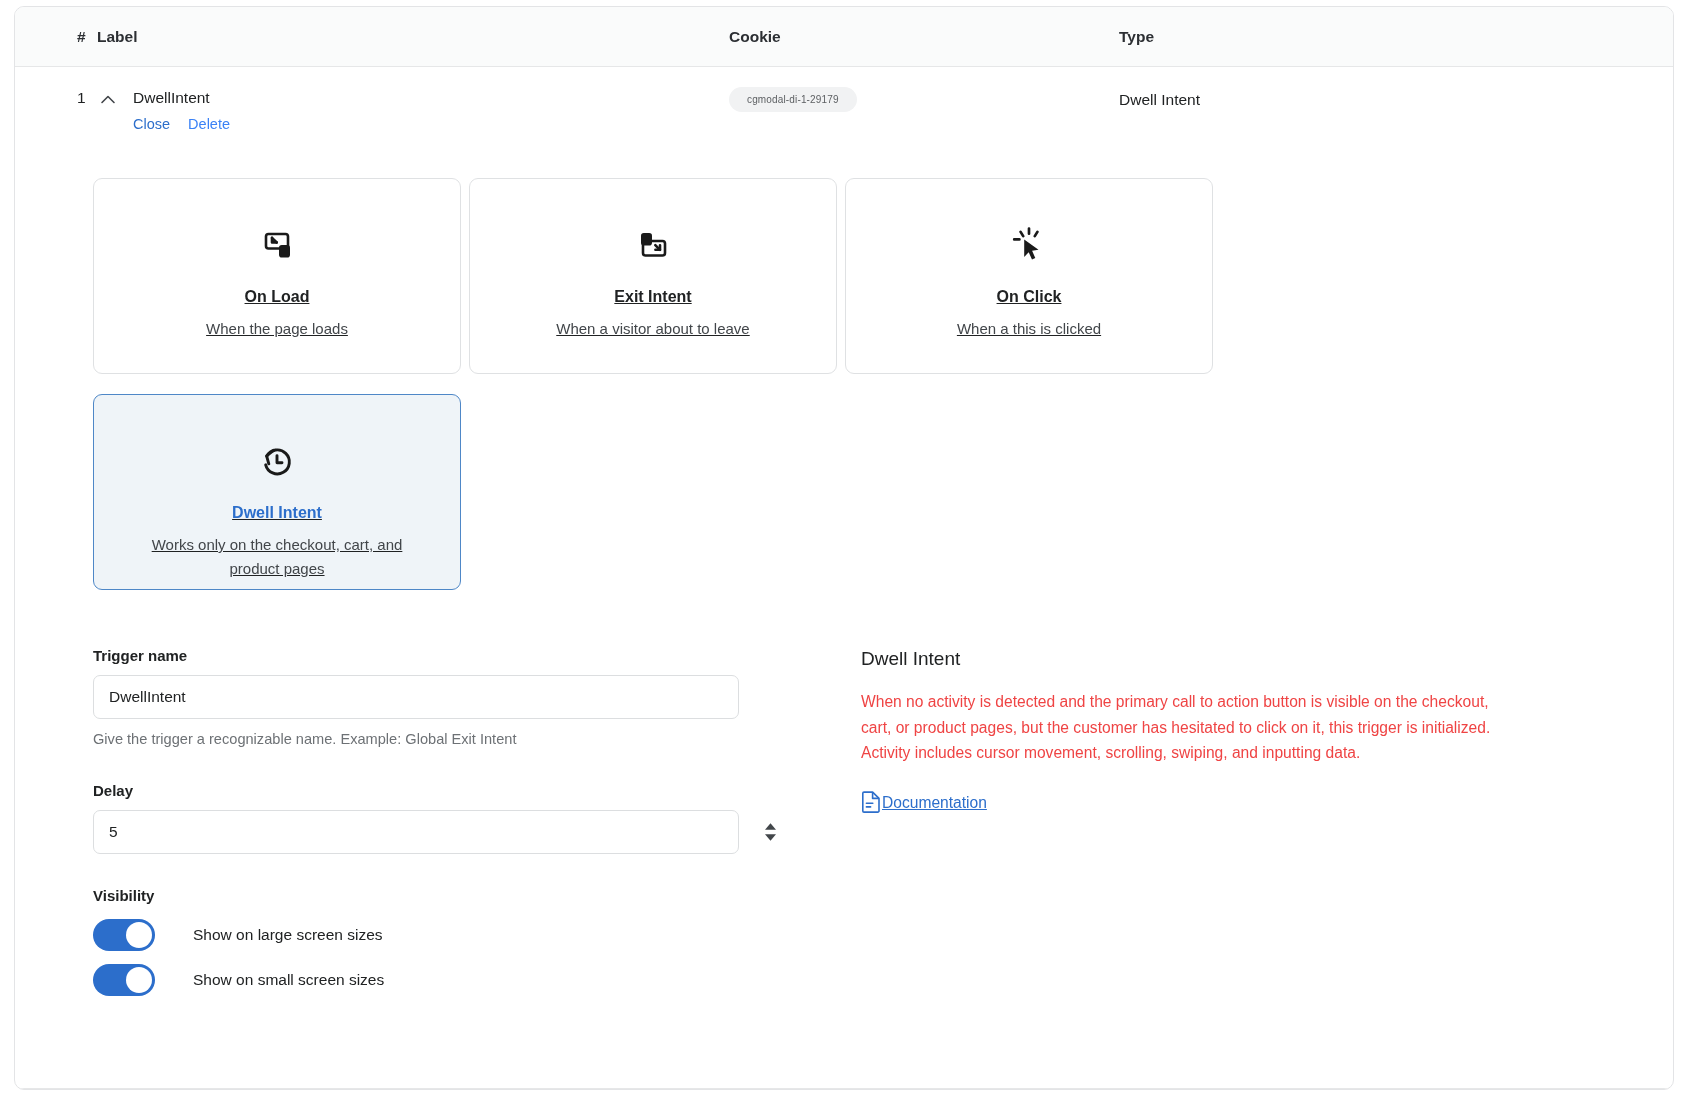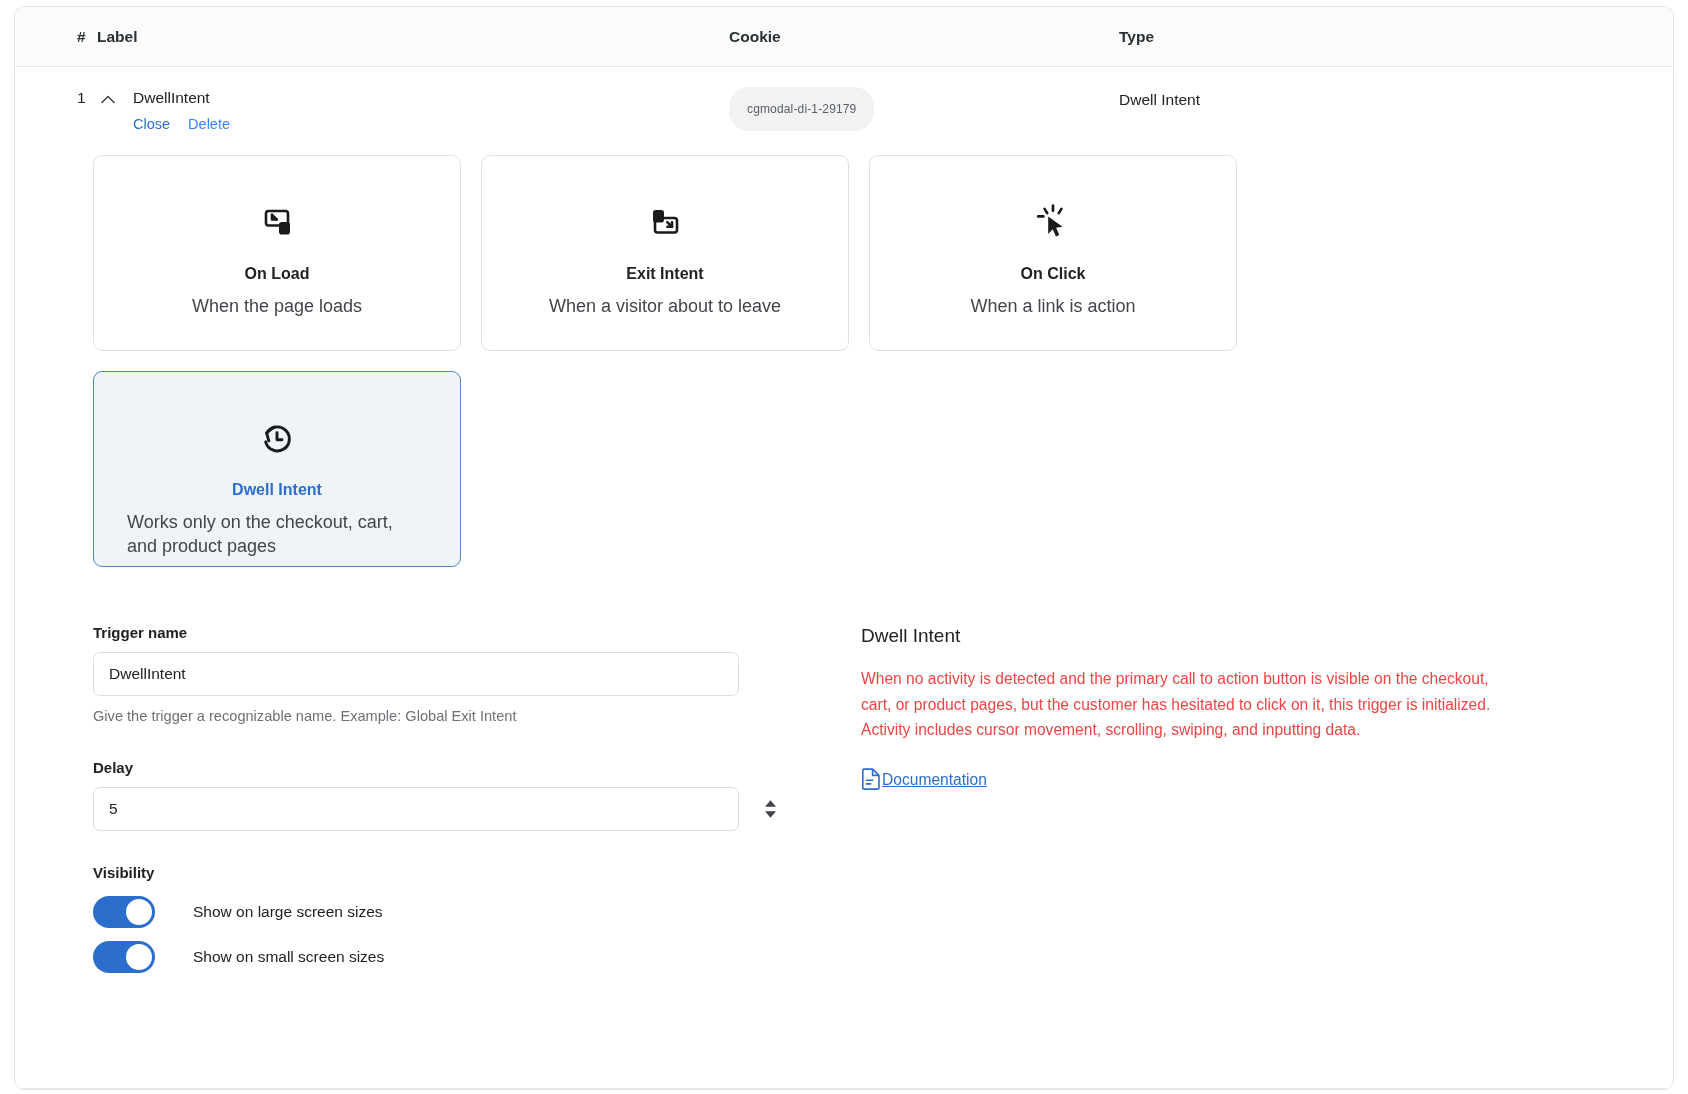--- a/index.html
+++ b/index.html
@@ -66,37 +66,38 @@
     margin-top: 5px; font-size: 14.5px; line-height: 20px;
   }
   .link-close  { color: #2c6ecb; cursor: pointer; }
   .link-delete { color: #3b82f6; margin-left: 14px; cursor: pointer; }
 
   .td-cookie { width: 390px; padding-top: 0px; }
   .cookie-pill {
     display: inline-block;
     background: #f1f2f3;
     border-radius: 20px;
-    padding: 15px 18px;
-    font-size: 12px;
+    padding: 7px 18px;
+    font-size: 10px;
     color: #5c5f62;
     letter-spacing: .15px;
   }
   .td-type {
     flex: 1; font-size: 15.5px; color: #202223;
     padding-top: 4px;
   }
 
   
   .grid {
-    margin: 21px 0 0 78px;
+    margin: 44px 0 0 78px;
     display: grid;
     grid-template-columns: 368px 368px 368px;
-    gap: 20px 20px;
+    gap: 20px 8px;
     width: 1160px;
+    text-decoration: underline;
   }
   .tile {
     border: 1px solid #dfe1e3;
     border-radius: 9px;
     background: #ffffff;
     height: 196px;
     display: flex;
     flex-direction: column;
     align-items: center;
     justify-content: flex-start;
@@ -111,22 +112,22 @@
     height: 46px;
     display: flex; align-items: center; justify-content: center;
     margin-bottom: 18px;
   }
   .tile-title {
     font-size: 16px; font-weight: 700; color: #202223;
     line-height: 20px; margin-bottom: 10px;
   }
   .tile.selected .tile-title { color: #2c6ecb; font-weight: 700; }
   .tile-sub {
-    font-size: 18px; color: #42464a; line-height: 24px;
-    max-width: 300px;
+    font-size: 15px; color: #42464a; line-height: 24px;
+    text-align: center; max-width: 300px;
   }
 
   
   .split {
     display: flex;
     margin: 56px 0 0 0;
     padding-left: 78px;
     padding-right: 60px;
   }
   .left-col  { width: 700px; }
@@ -279,21 +280,21 @@
 
 
     <div class="tile">
       <div class="tile-icon">
         <svg width="46" height="46" viewBox="0 0 46 46" fill="none">
           <path d="M23 5.5v5.2M14.6 8.9l2.6 4.2M31.4 8.9l-2.6 4.2M8.2 16.4h5.2" stroke="#1a1a1a" stroke-width="2.7" stroke-linecap="round"></path>
           <path d="M18.2 16.6l14.3 10.1-6.4 1.1 3.2 7.2-3.3 1.5-3.3-7.2-4.5 4.6V16.6z" fill="#1a1a1a"></path>
         </svg>
       </div>
       <div class="tile-title">On Click</div>
-      <div class="tile-sub">When a link is action</div>
+      <div class="tile-sub">When a this is clicked</div>
     </div>
 
     <div class="tile selected">
       <div class="tile-icon">
         <svg width="46" height="46" viewBox="0 0 46 46" fill="none">
           <path d="M12.8 17.2a12 12 0 1 1-1.1 8.6" stroke="#1a1a1a" stroke-width="2.9" stroke-linecap="round"></path>
           <path d="M19.6 11.4l-7 5.4 2.2 8" fill="none" stroke="#1a1a1a" stroke-width="2.9" stroke-linecap="round" stroke-linejoin="round"></path>
           <path d="M23 16.6v7.2h5" stroke="#1a1a1a" stroke-width="2.9" stroke-linecap="round" stroke-linejoin="round"></path>
         </svg>
       </div>

